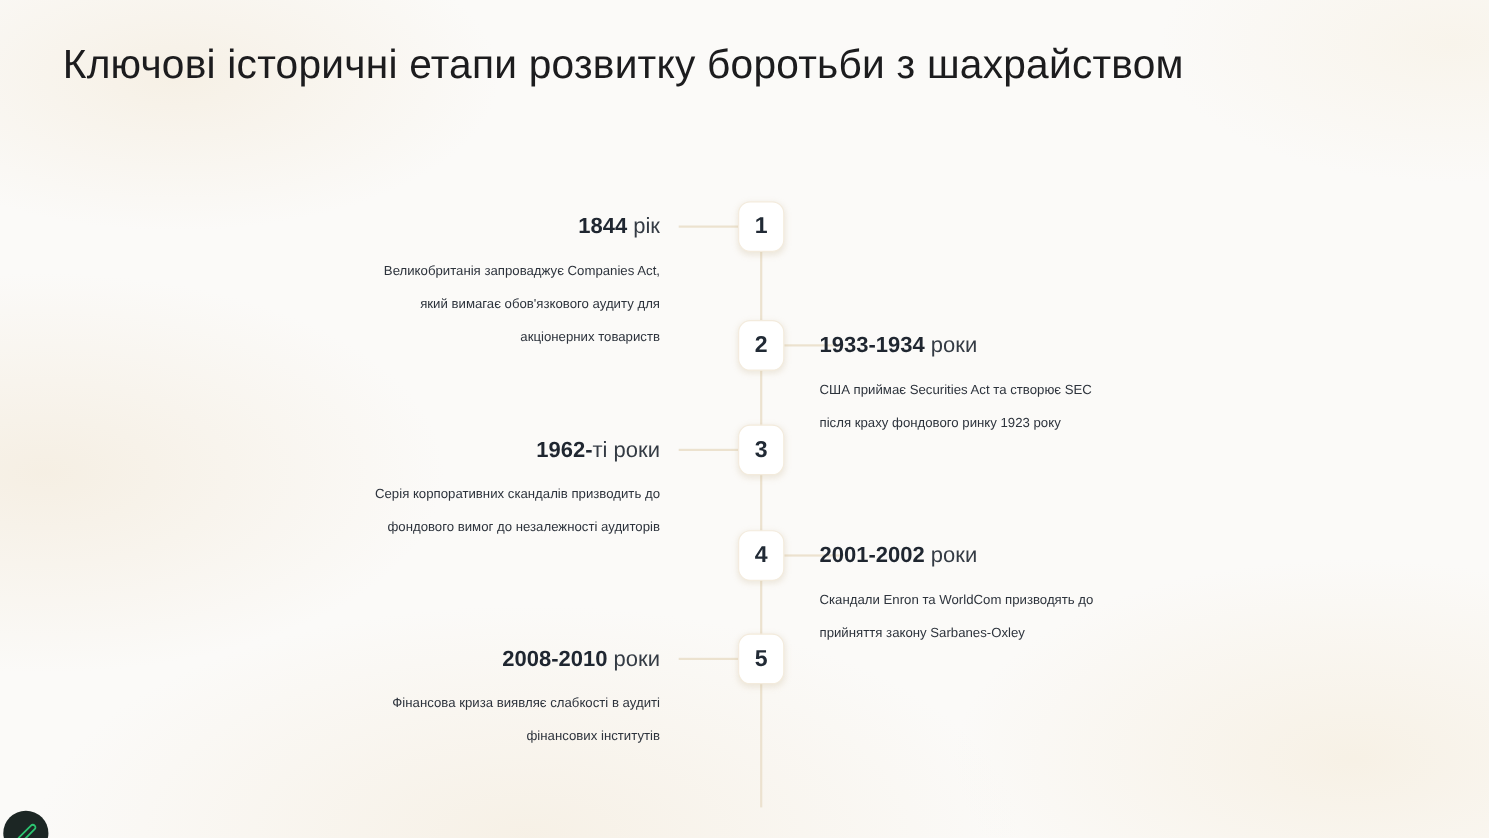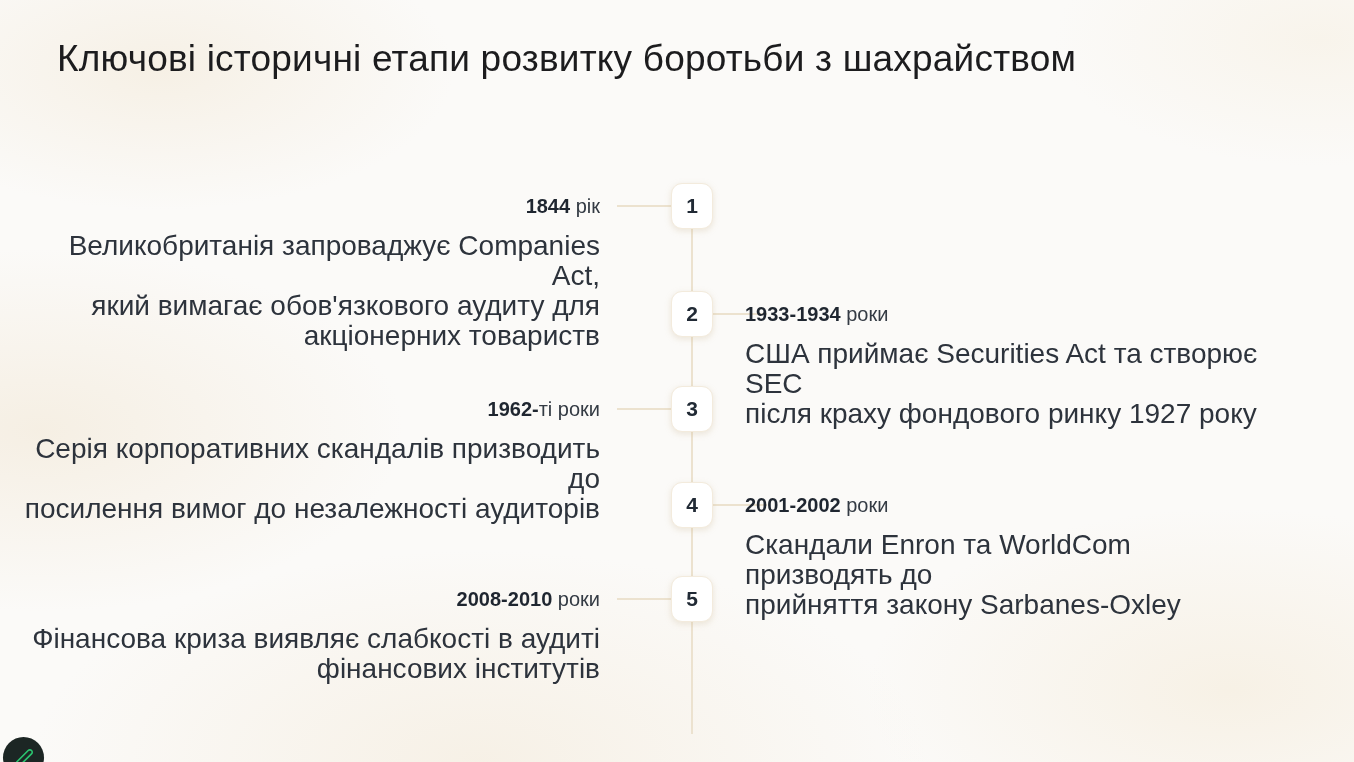--- a/index.html
+++ b/index.html
@@ -89,21 +89,21 @@
     line-height: 24px;
     color: #343b44;
   }
   .year-bold {
     font-weight: 700;
     color: #1f2630;
     margin-top: 30px;
   }
   .desc {
     margin-top: 13px;
-    font-size: 28px;
+    font-size: 12px;
     line-height: 30px;
     color: #2d333c;
     white-space: pre-line;
   }
 
   .edit-fab {
     position: absolute;
     left: 3px;
     top: 737px;
     width: 41px;
@@ -153,27 +153,27 @@
   <div class="entry entry-left entry-1">
     <div class="year"><span class="year-bold">1844</span><span class="year-suffix"> рік</span></div>
     <div class="desc">Великобританія запроваджує Companies Act,
 який вимагає обов'язкового аудиту для
 акціонерних товариств</div>
   </div>
 
   <div class="entry entry-right entry-2">
     <div class="year"><span class="year-bold">1933-1934</span><span class="year-suffix"> роки</span></div>
     <div class="desc">США приймає Securities Act та створює SEC
-після краху фондового ринку 1927 року</div>
+після краху фондового ринку 1923 року</div>
   </div>
 
   <div class="entry entry-left entry-3">
     <div class="year"><span class="year-bold">1962-</span><span class="year-suffix">ті роки</span></div>
     <div class="desc">Серія корпоративних скандалів призводить до
-посилення вимог до незалежності аудиторів</div>
+фондового вимог до незалежності аудиторів</div>
   </div>
 
   <div class="entry entry-right entry-4">
     <div class="year"><span class="year-bold">2001-2002</span><span class="year-suffix"> роки</span></div>
     <div class="desc">Скандали Enron та WorldCom призводять до
 прийняття закону Sarbanes-Oxley</div>
   </div>
 
   <div class="entry entry-left entry-5">
     <div class="year"><span class="year-bold">2008-2010</span><span class="year-suffix"> роки</span></div>

